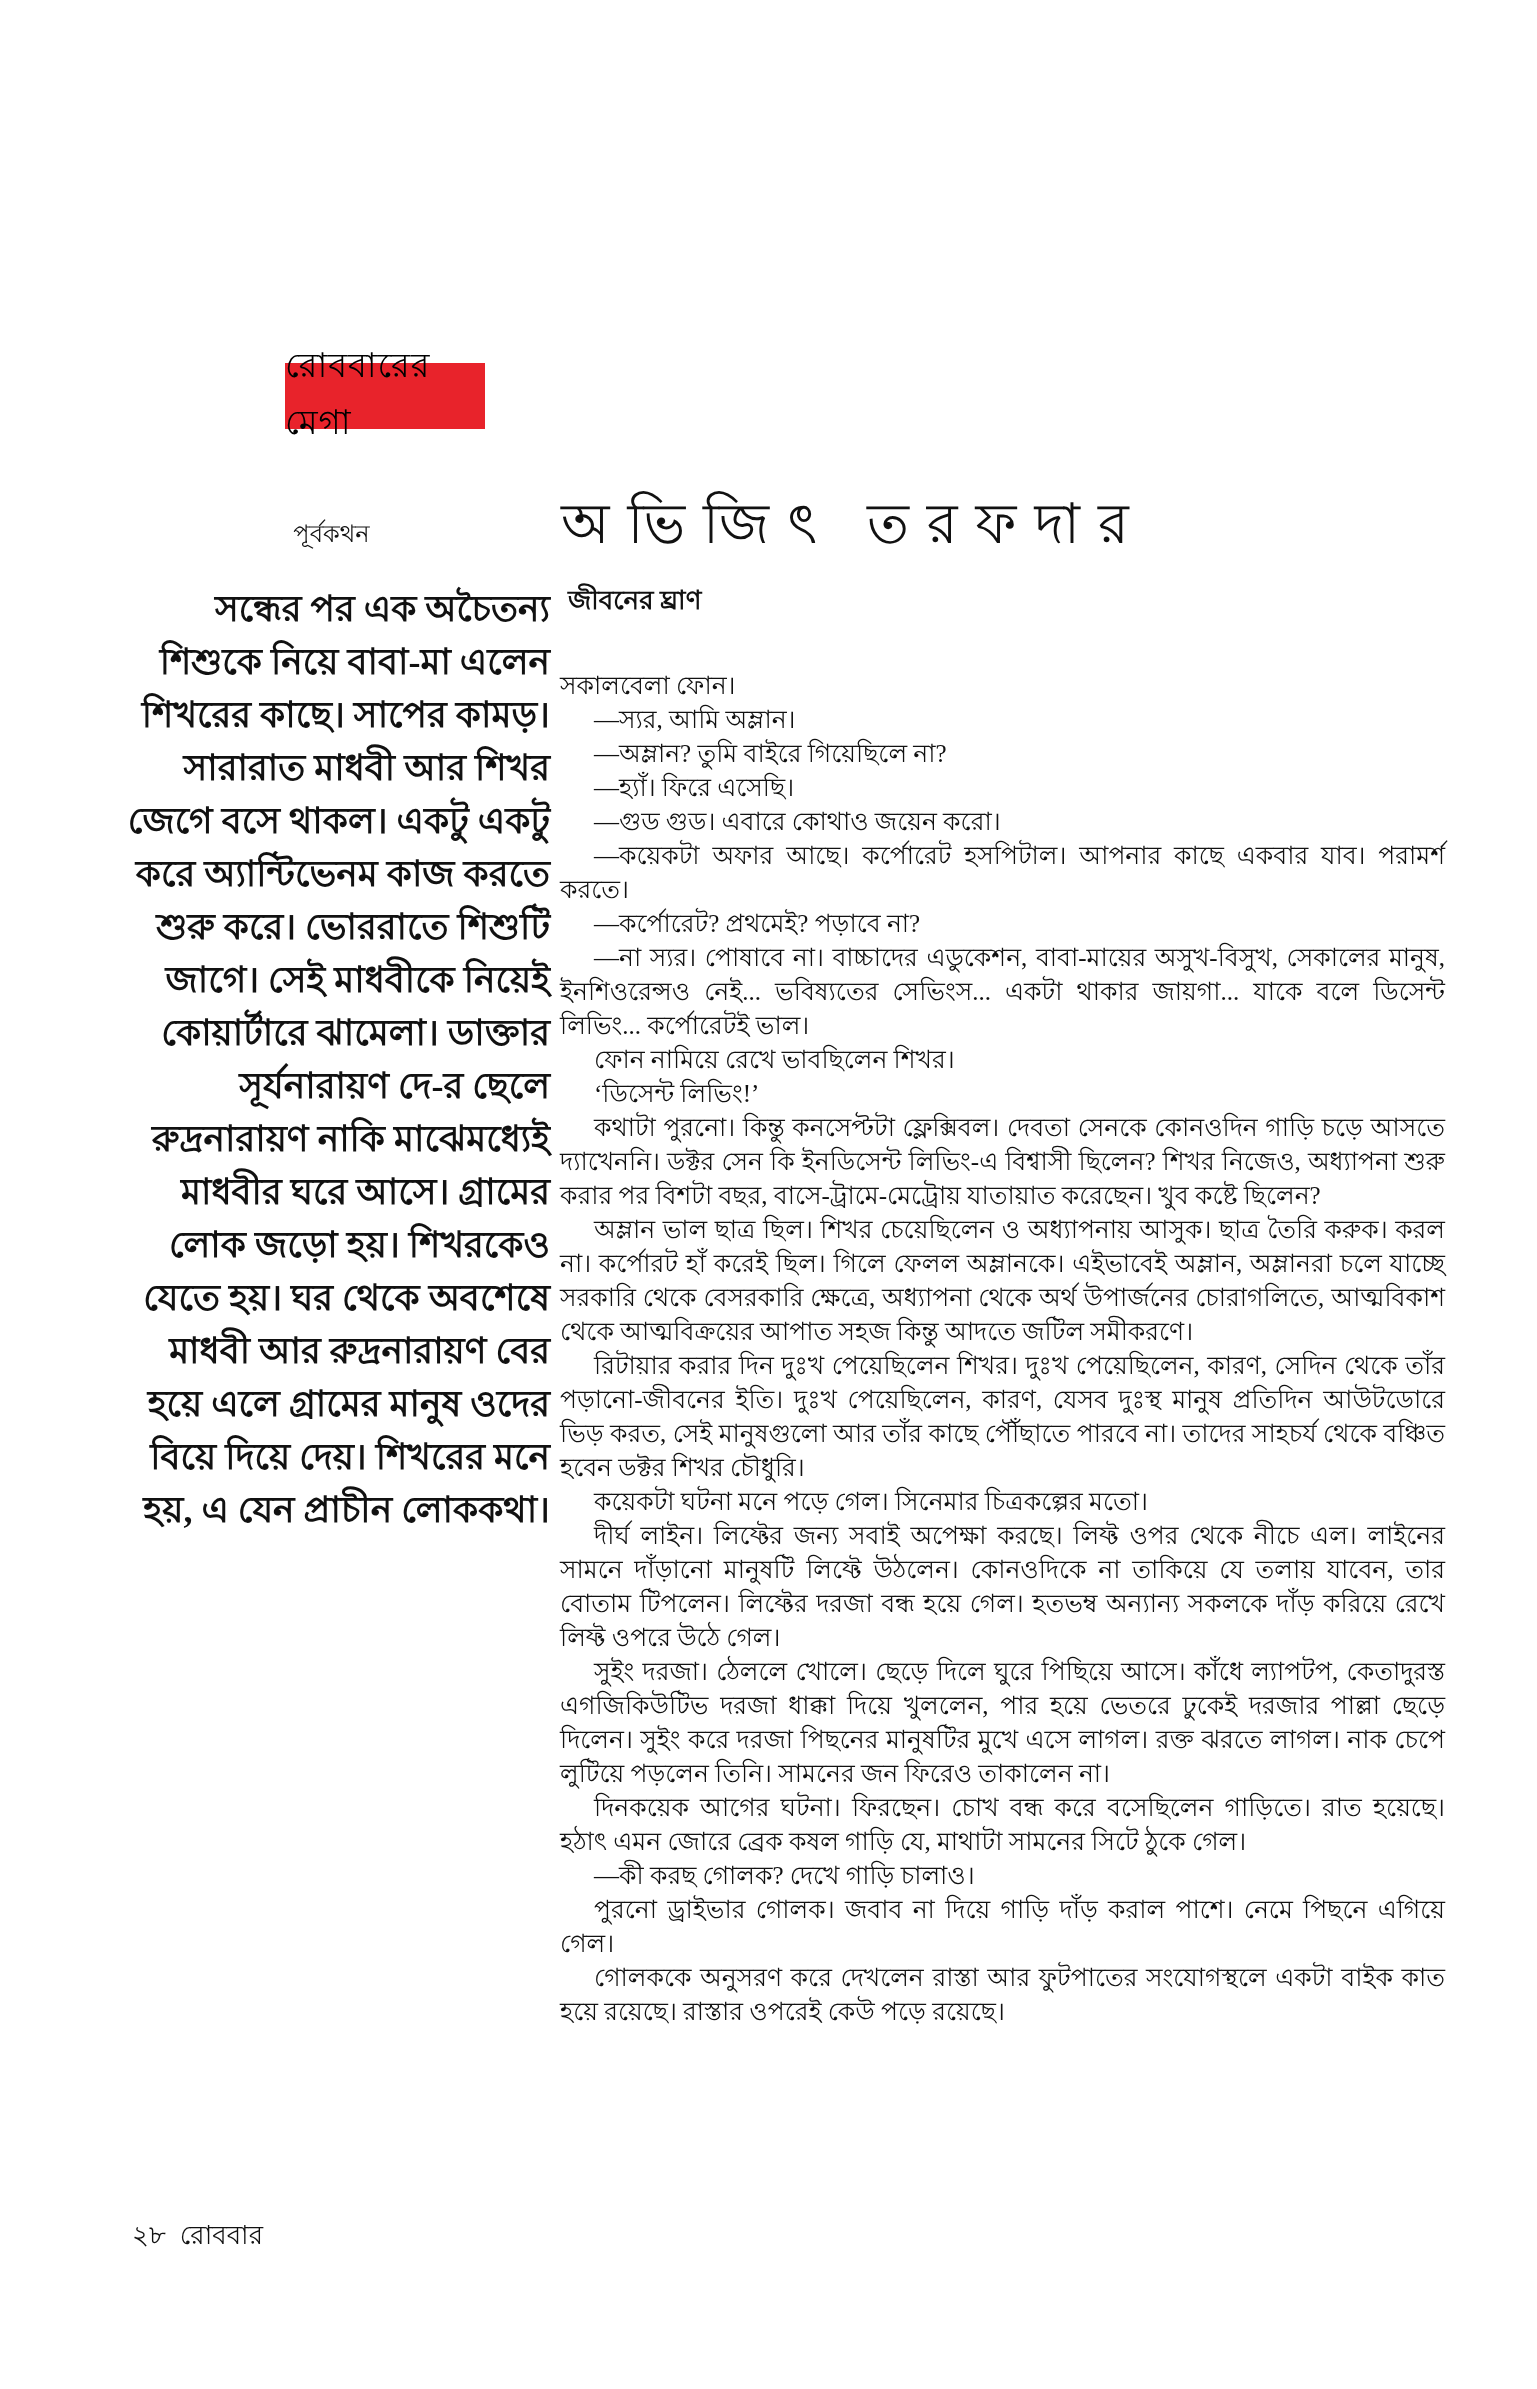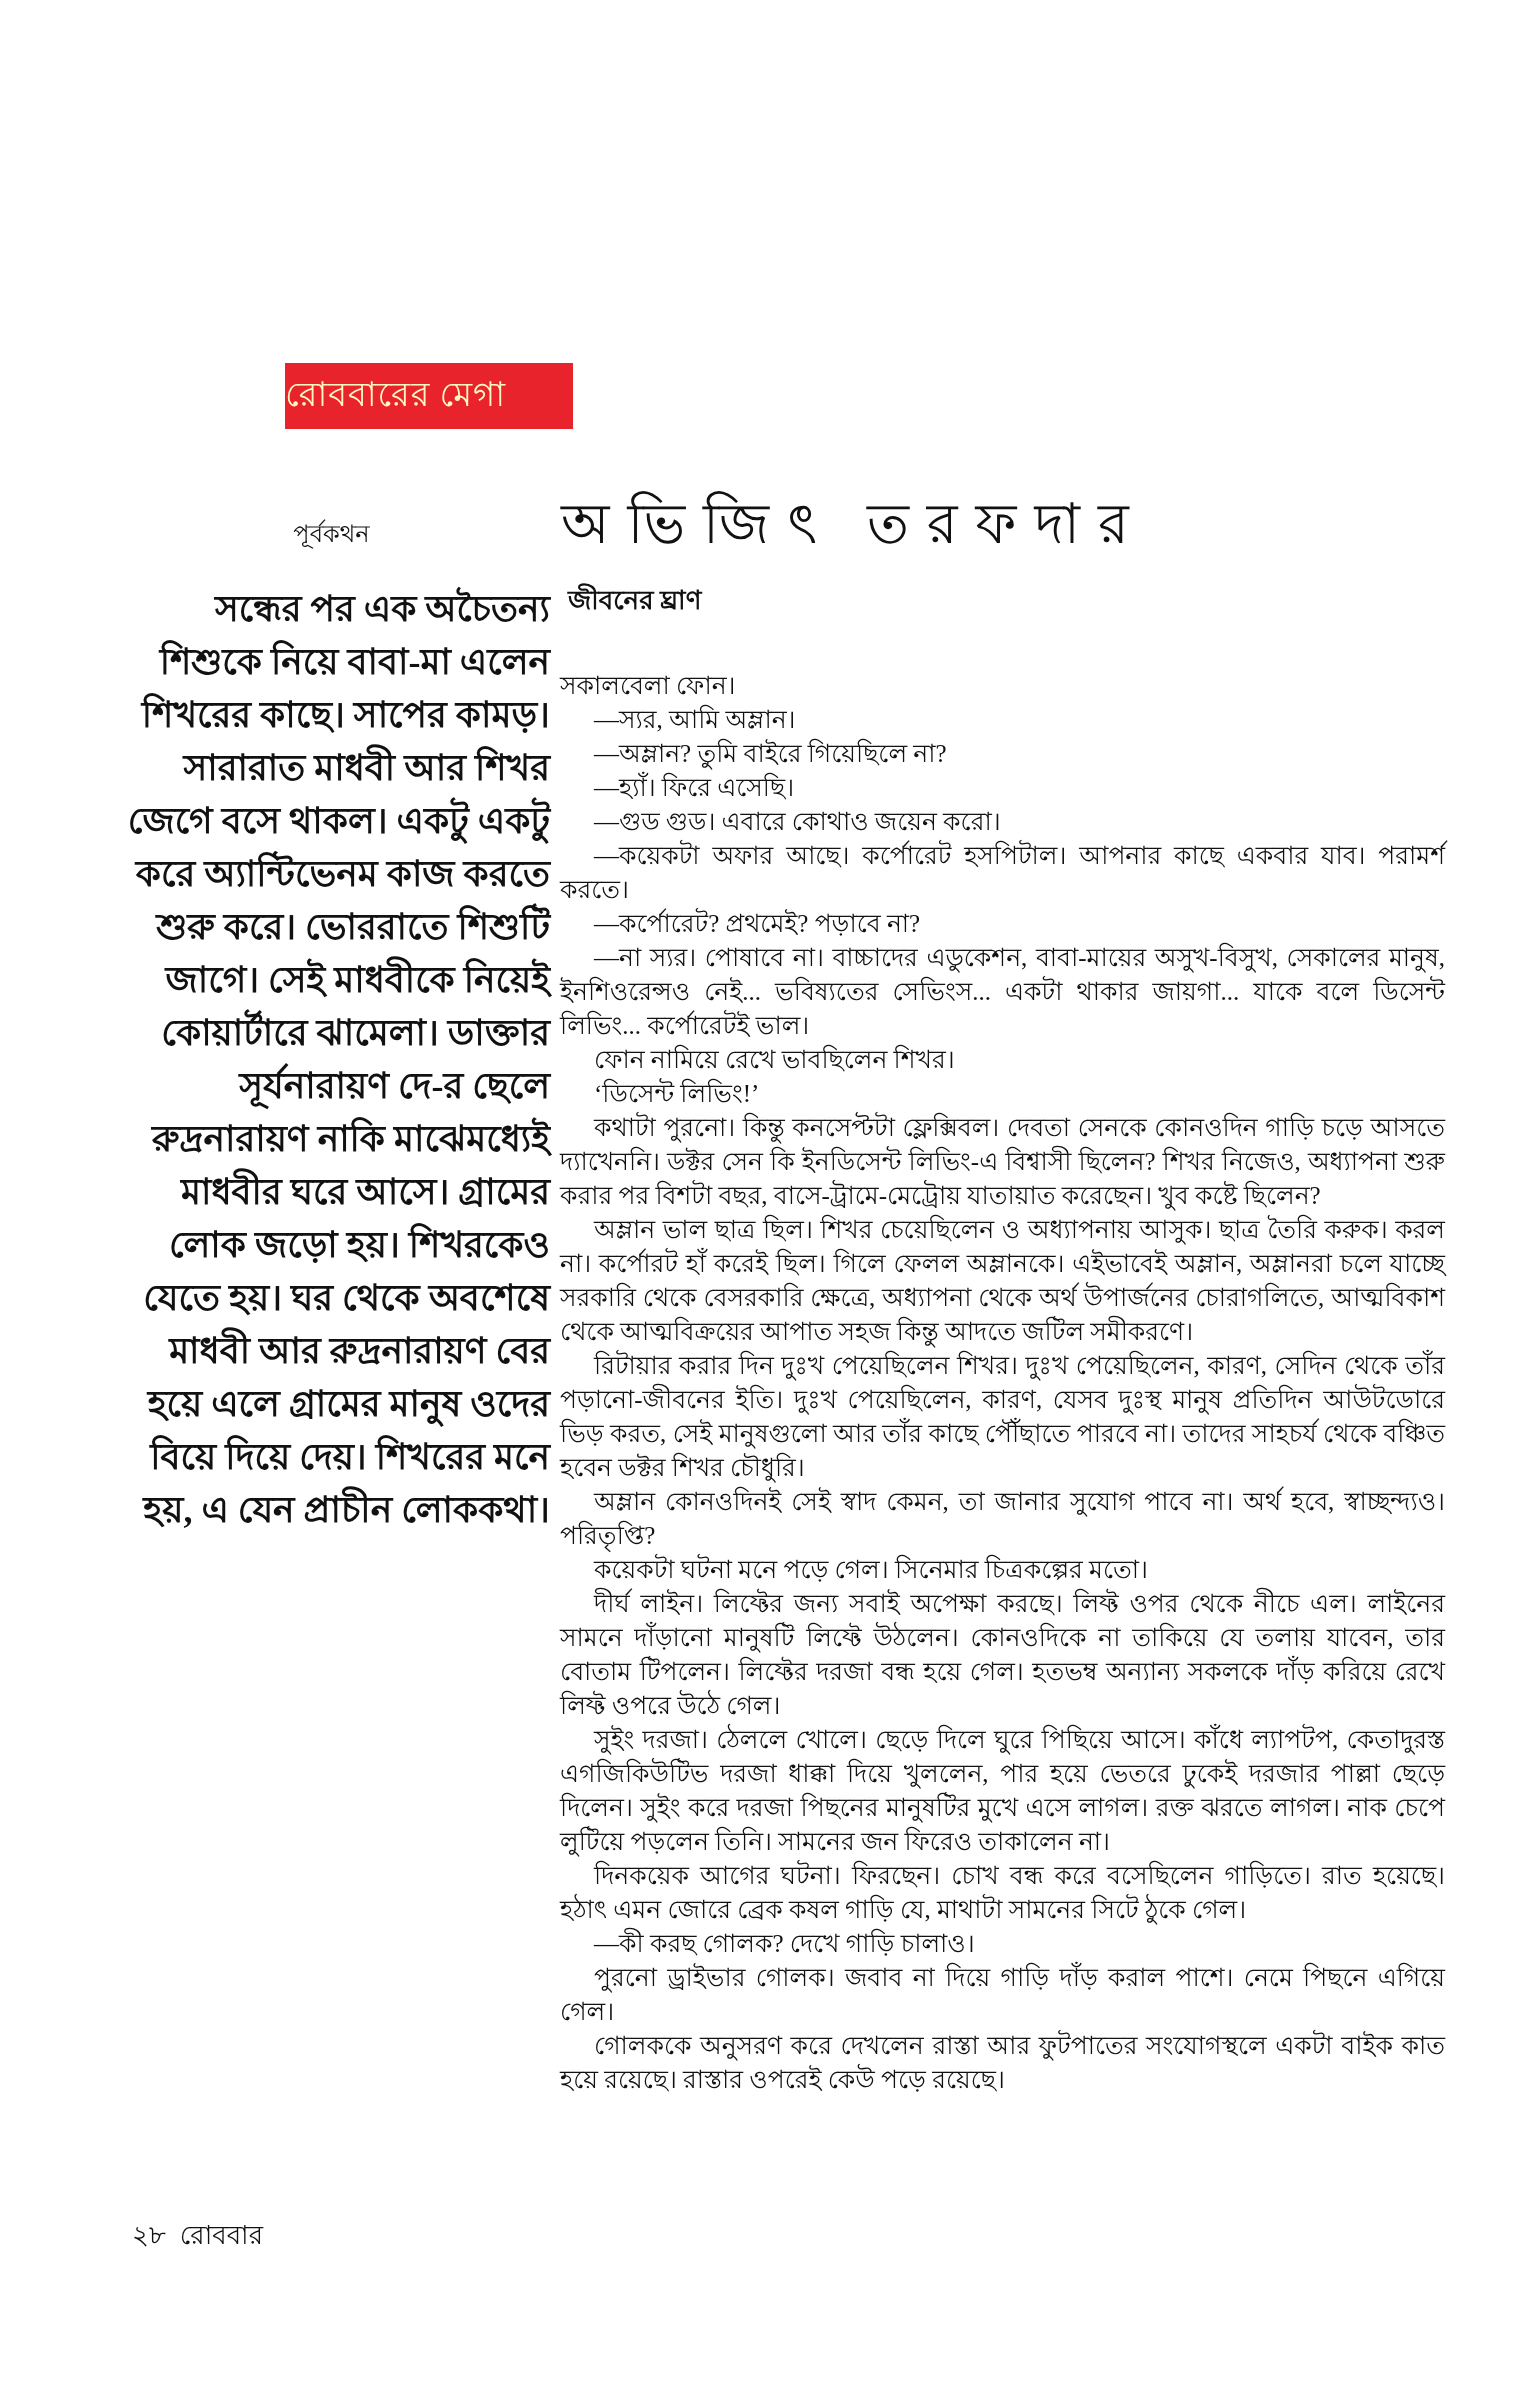--- a/index.html
+++ b/index.html
@@ -7,24 +7,24 @@
     position:relative;
     width:1538px;height:2389px;
     background:#ffffff;
     font-family:"Liberation Serif","DejaVu Serif",serif;
     color:#111111;
     overflow:hidden;
   }
   
   .badge{
     position:absolute;left:285px;top:363px;
-    width:288px;height:66px;
+    width:200px;height:66px;
     background:#E8232B;
     display:flex;align-items:center;justify-content:flex-start;
-    color:#fef9c3;
+    color:#000000;
     font-size:34px;font-weight:500;
     letter-spacing:0.8px;
   }
   .title{
     position:absolute;left:547px;top:301px;
     font-size:105px;line-height:1.35;
     font-weight:bold;
     -webkit-text-stroke:2.3px #111111;
     letter-spacing:1.6px;
     white-space:nowrap;
@@ -94,21 +94,20 @@
     <p>—হ্যাঁ। ফিরে এসেছি।</p>
     <p>—গুড গুড। এবারে কোথাও জয়েন করো।</p>
     <p>—কয়েকটা অফার আছে। কর্পোরেট হসপিটাল। আপনার কাছে একবার যাব। পরামর্শ করতে।</p>
     <p>—কর্পোরেট? প্রথমেই? পড়াবে না?</p>
     <p>—না স্যর। পোষাবে না। বাচ্চাদের এডুকেশন, বাবা-মায়ের অসুখ-বিসুখ, সেকালের মানুষ, ইনশিওরেন্সও নেই... ভবিষ্যতের সেভিংস... একটা থাকার জায়গা... যাকে বলে ডিসেন্ট লিভিং... কর্পোরেটই ভাল।</p>
     <p>ফোন নামিয়ে রেখে ভাবছিলেন শিখর।</p>
     <p>‘ডিসেন্ট লিভিং!’</p>
     <p>কথাটা পুরনো। কিন্তু কনসেপ্টটা ফ্লেক্সিবল। দেবতা সেনকে কোনওদিন গাড়ি চড়ে আসতে দ্যাখেননি। ডক্টর সেন কি ইনডিসেন্ট লিভিং-এ বিশ্বাসী ছিলেন? শিখর নিজেও, অধ্যাপনা শুরু করার পর বিশটা বছর, বাসে-ট্রামে-মেট্রোয় যাতায়াত করেছেন। খুব কষ্টে ছিলেন?</p>
     <p>অম্লান ভাল ছাত্র ছিল। শিখর চেয়েছিলেন ও অধ্যাপনায় আসুক। ছাত্র তৈরি করুক। করল না। কর্পোরট হাঁ করেই ছিল। গিলে ফেলল অম্লানকে। এইভাবেই অম্লান, অম্লানরা চলে যাচ্ছে সরকারি থেকে বেসরকারি ক্ষেত্রে, অধ্যাপনা থেকে অর্থ উপার্জনের চোরাগলিতে, আত্মবিকাশ থেকে আত্মবিক্রয়ের আপাত সহজ কিন্তু আদতে জটিল সমীকরণে।</p>
     <p>রিটায়ার করার দিন দুঃখ পেয়েছিলেন শিখর। দুঃখ পেয়েছিলেন, কারণ, সেদিন থেকে তাঁর পড়ানো-জীবনের ইতি। দুঃখ পেয়েছিলেন, কারণ, যেসব দুঃস্থ মানুষ প্রতিদিন আউটডোরে ভিড় করত, সেই মানুষগুলো আর তাঁর কাছে পৌঁছাতে পারবে না। তাদের সাহচর্য থেকে বঞ্চিত হবেন ডক্টর শিখর চৌধুরি।</p>
-    <p>অম্লান কোনওদিনই সেই স্বাদ কেমন, তা জানার সুযোগ পাবে না। অর্থ হবে, স্বাচ্ছন্দ্যও। পরিতৃপ্তি?</p>
     <p>কয়েকটা ঘটনা মনে পড়ে গেল। সিনেমার চিত্রকল্পের মতো।</p>
     <p>দীর্ঘ লাইন। লিফ্টের জন্য সবাই অপেক্ষা করছে। লিফ্ট ওপর থেকে নীচে এল। লাইনের সামনে দাঁড়ানো মানুষটি লিফ্টে উঠলেন। কোনওদিকে না তাকিয়ে যে তলায় যাবেন, তার বোতাম টিপলেন। লিফ্টের দরজা বন্ধ হয়ে গেল। হতভম্ব অন্যান্য সকলকে দাঁড় করিয়ে রেখে লিফ্ট ওপরে উঠে গেল।</p>
     <p>সুইং দরজা। ঠেললে খোলে। ছেড়ে দিলে ঘুরে পিছিয়ে আসে। কাঁধে ল্যাপটপ, কেতাদুরস্ত এগজিকিউটিভ দরজা ধাক্কা দিয়ে খুললেন, পার হয়ে ভেতরে ঢুকেই দরজার পাল্লা ছেড়ে দিলেন। সুইং করে দরজা পিছনের মানুষটির মুখে এসে লাগল। রক্ত ঝরতে লাগল। নাক চেপে লুটিয়ে পড়লেন তিনি। সামনের জন ফিরেও তাকালেন না।</p>
     <p>দিনকয়েক আগের ঘটনা। ফিরছেন। চোখ বন্ধ করে বসেছিলেন গাড়িতে। রাত হয়েছে। হঠাৎ এমন জোরে ব্রেক কষল গাড়ি যে, মাথাটা সামনের সিটে ঠুকে গেল।</p>
     <p>—কী করছ গোলক? দেখে গাড়ি চালাও।</p>
     <p>পুরনো ড্রাইভার গোলক। জবাব না দিয়ে গাড়ি দাঁড় করাল পাশে। নেমে পিছনে এগিয়ে গেল।</p>
     <p>গোলককে অনুসরণ করে দেখলেন রাস্তা আর ফুটপাতের সংযোগস্থলে একটা বাইক কাত হয়ে রয়েছে। রাস্তার ওপরেই কেউ পড়ে রয়েছে।</p>
   </div>
 
   <div class="footer">

